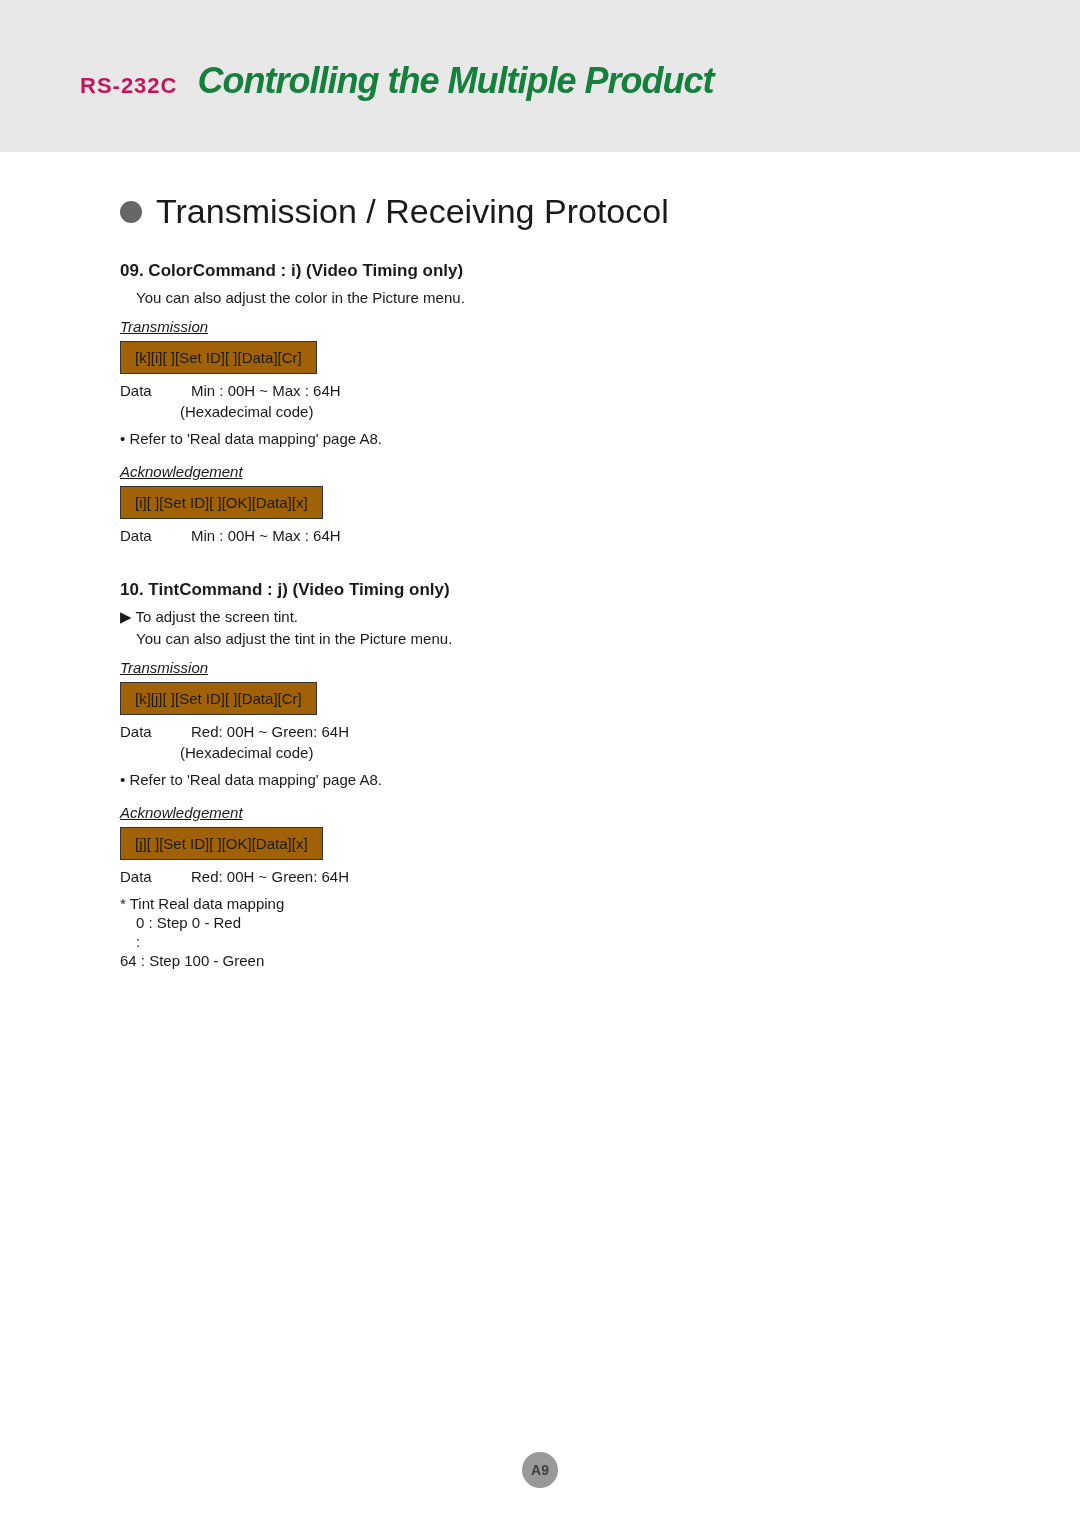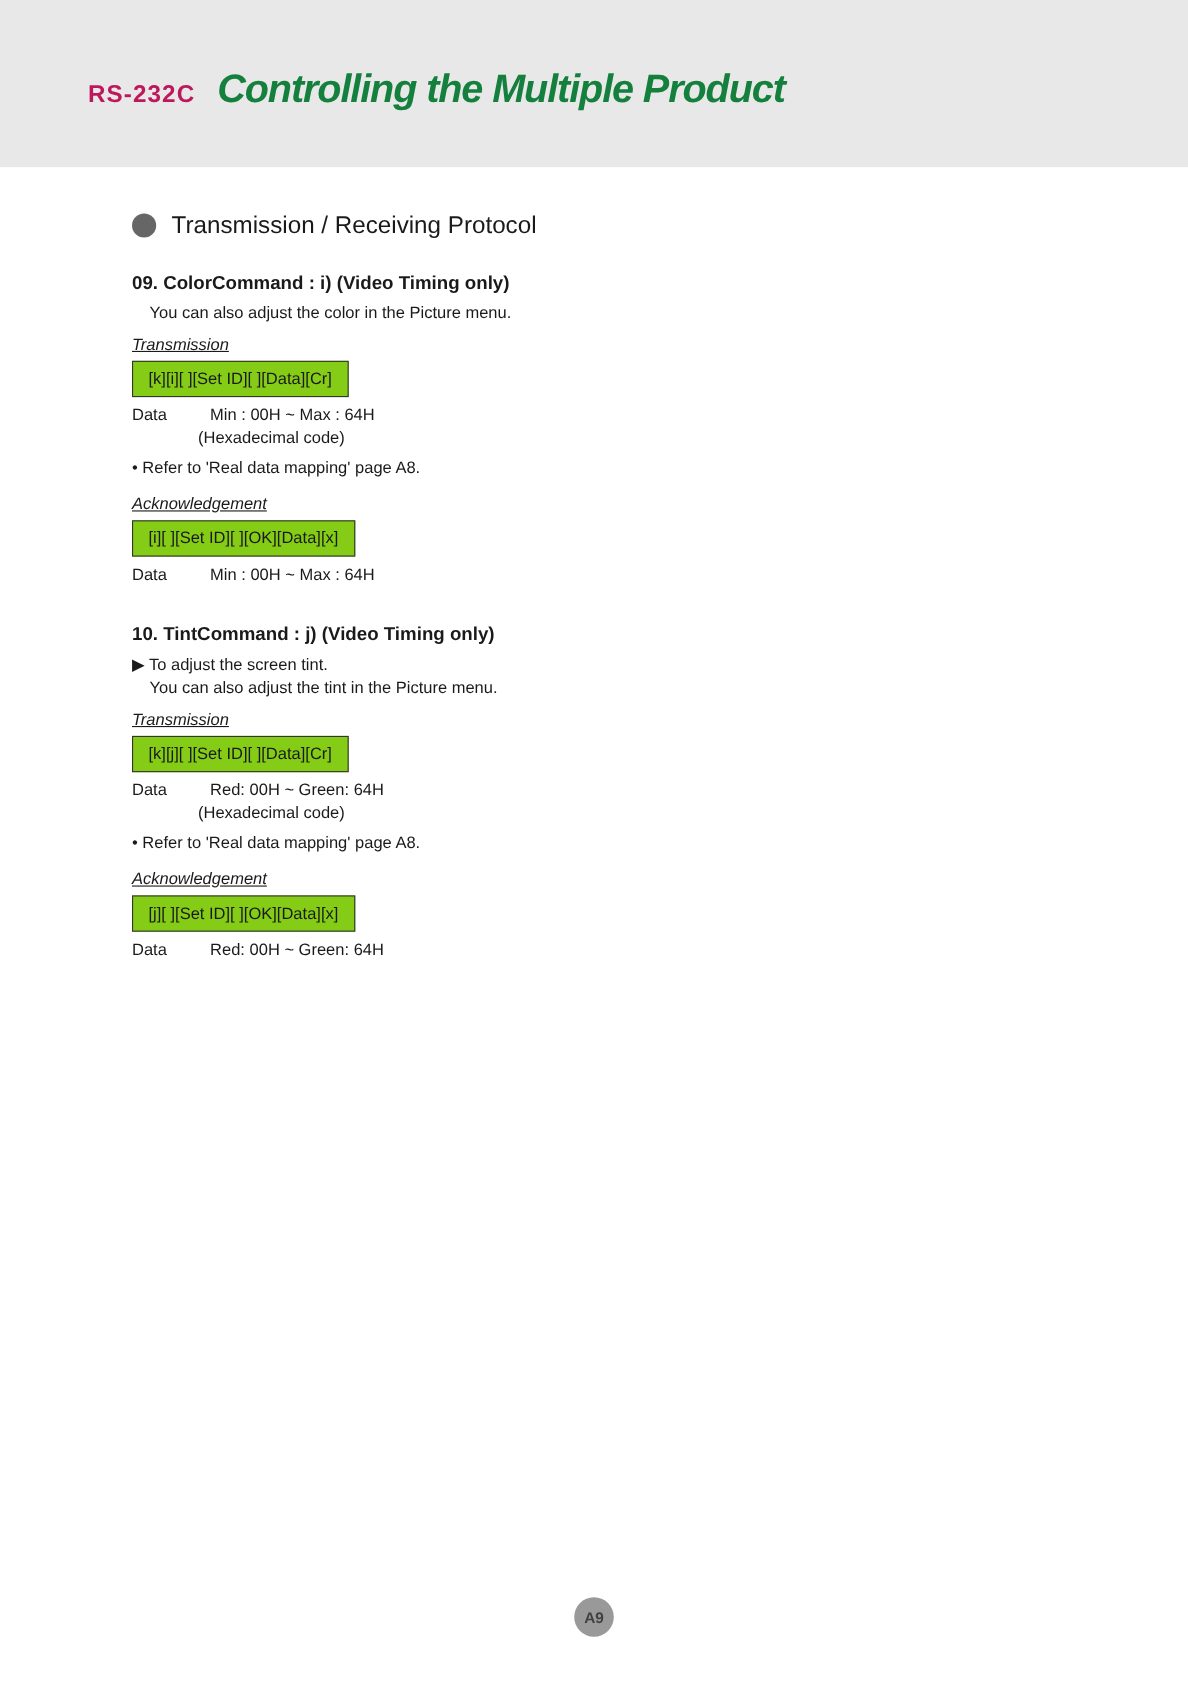--- a/index.html
+++ b/index.html
@@ -71,21 +71,21 @@
 
     .protocol-dot {
       width: 22px;
       height: 22px;
       border-radius: 50%;
       background: #666;
       flex-shrink: 0;
     }
 
     .protocol-title {
-      font-size: 22px;
+      font-size: 34px;
       font-weight: normal;
       color: #1a1a1a;
     }
 
     
     .command-section {
       margin-bottom: 36px;
     }
 
     .command-title {
@@ -116,21 +116,21 @@
       color: #1a1a1a;
     }
 
     .code-box {
       border: 1px solid #333;
       padding: 7px 14px;
       font-size: 15px;
       font-family: Arial, Helvetica, sans-serif;
       display: inline-block;
       margin-bottom: 8px;
-      background: #84cc16;
+      background: #a16207;
       color: #1a1a1a;
     }
 
     .data-line-indent {
       font-size: 15px;
       margin-left: 60px;
       margin-bottom: 10px;
       color: #1a1a1a;
     }
 
@@ -260,19 +260,25 @@
 
       <div class="ack-section">
         <div class="section-label">Acknowledgement</div>
         <div class="code-box">[j][  ][Set ID][  ][OK][Data][x]</div>
         <div class="data-row">
           <span class="data-label">Data</span>
           <span class="data-value">Red: 00H ~ Green: 64H</span>
         </div>
       </div>
 
+      <div class="tint-notes">
+        <div class="tint-note-line">* Tint Real data mapping</div>
+        <div class="tint-note-indent">0 : Step 0 - Red</div>
+        <div class="tint-note-indent">:</div>
+        <div class="tint-note-line">64 : Step 100 - Green</div>
+      </div>
     </div>
 
   </div>
 
   <div class="page-number">A9</div>
 
 </div>
 
 </body></html>

